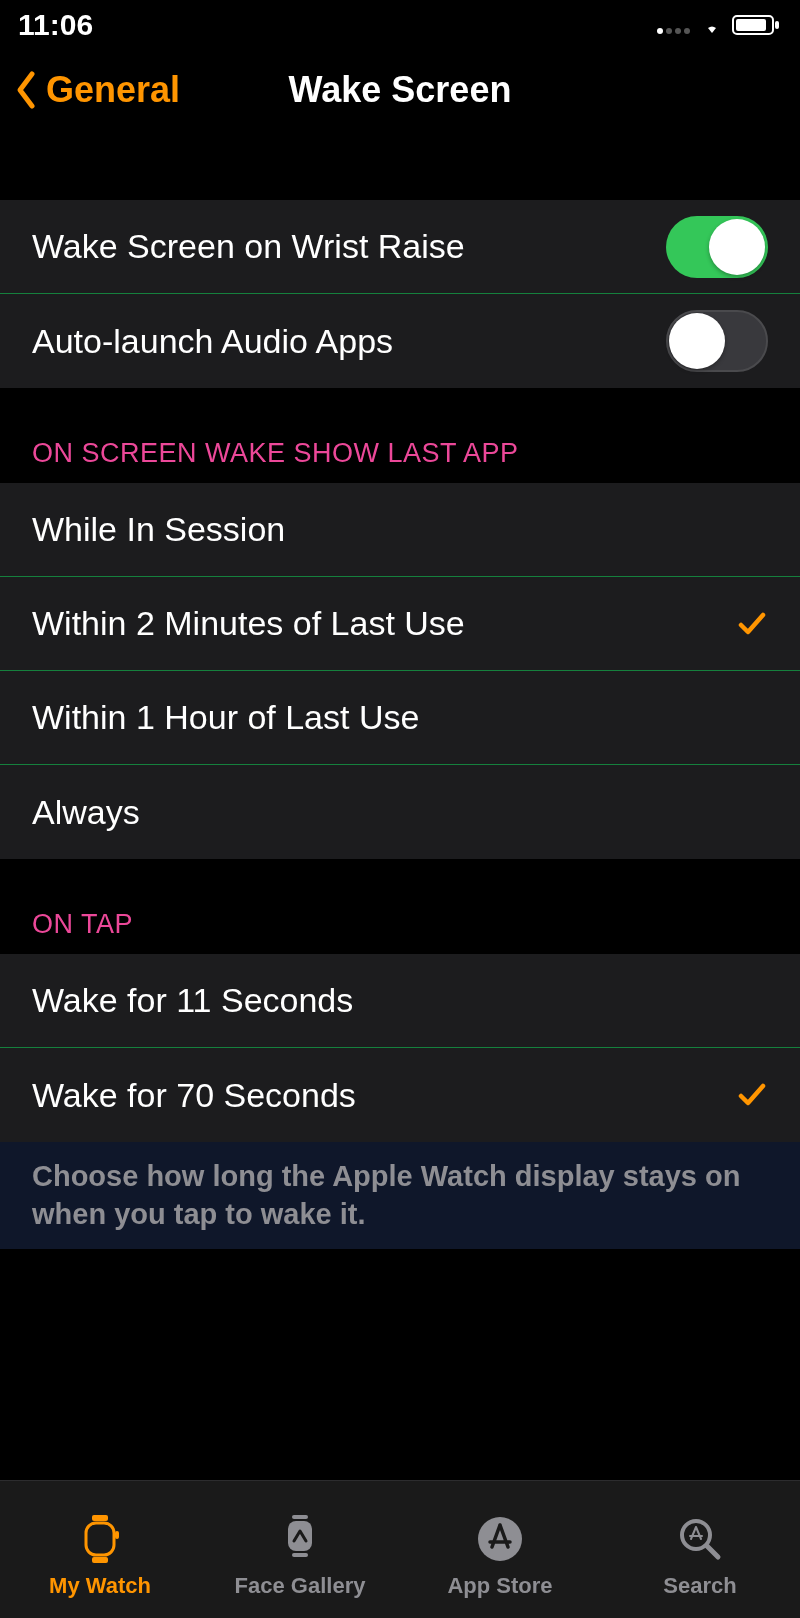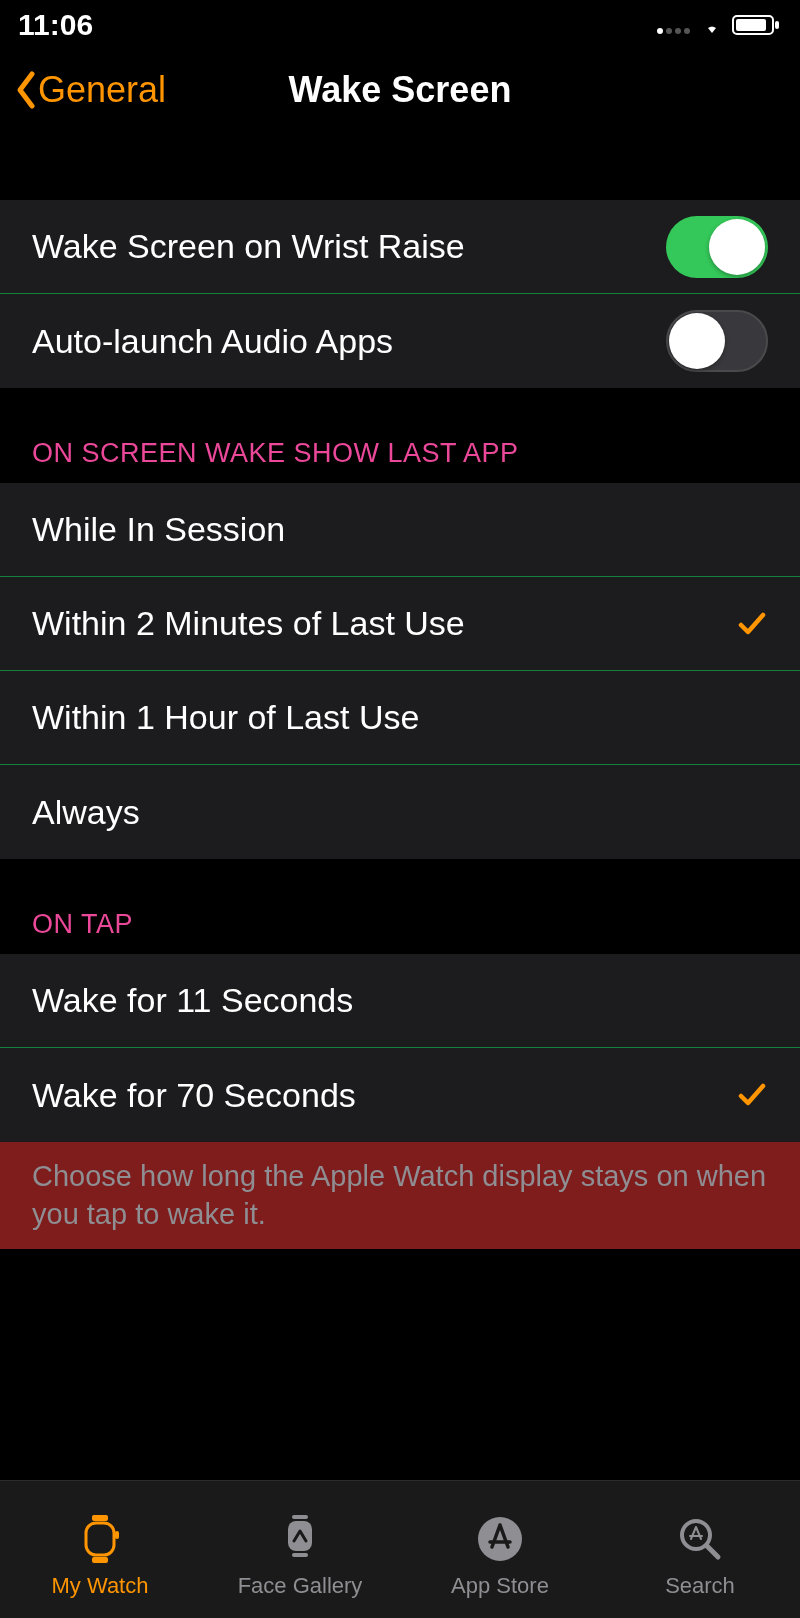--- a/index.html
+++ b/index.html
@@ -37,22 +37,22 @@
       display: flex;
       align-items: center;
       position: relative;
       padding: 0 14px;
     }
     .back-btn {
       display: flex;
       align-items: center;
       color: #ff9500;
       font-size: 36px;
-      font-weight: 400;
-      gap: 2px;
+      font-weight: 700;
+      gap: 10px;
     }
     .back-chevron {
       width: 22px;
       height: 40px;
     }
     .nav-title {
       position: absolute;
       left: 50%;
       transform: translateX(-50%);
       font-size: 36px;
@@ -124,21 +124,22 @@
     .check-icon {
       width: 32px;
       height: 32px;
       flex-shrink: 0;
     }
     .section-footer {
       padding: 16px 32px;
       font-size: 29px;
       color: #8e8e93;
       line-height: 1.3;
-      background: #7f1d1d;
+      background: #0f172a;
+      font-weight: bold;
     }
     .tab-bar {
       position: absolute;
       bottom: 0;
       left: 0;
       right: 0;
       height: 138px;
       background: #1a1a1a;
       border-top: 1px solid #2c2c2e;
       display: flex;
@@ -159,21 +160,21 @@
     }
     .tab-icon {
       width: 52px;
       height: 52px;
       display: flex;
       align-items: center;
       justify-content: center;
     }
     .tab-label {
       font-size: 22px;
-      font-weight: 400;
+      font-weight: 700;
     }
   </style>
 </head>
 <body>
 
 <div class="status-bar">
   <span>11:06</span>
   <div class="status-right">
     <svg width="36" height="20" viewBox="0 0 36 20">
       <circle cx="4" cy="16" r="3" fill="#fff"></circle>

